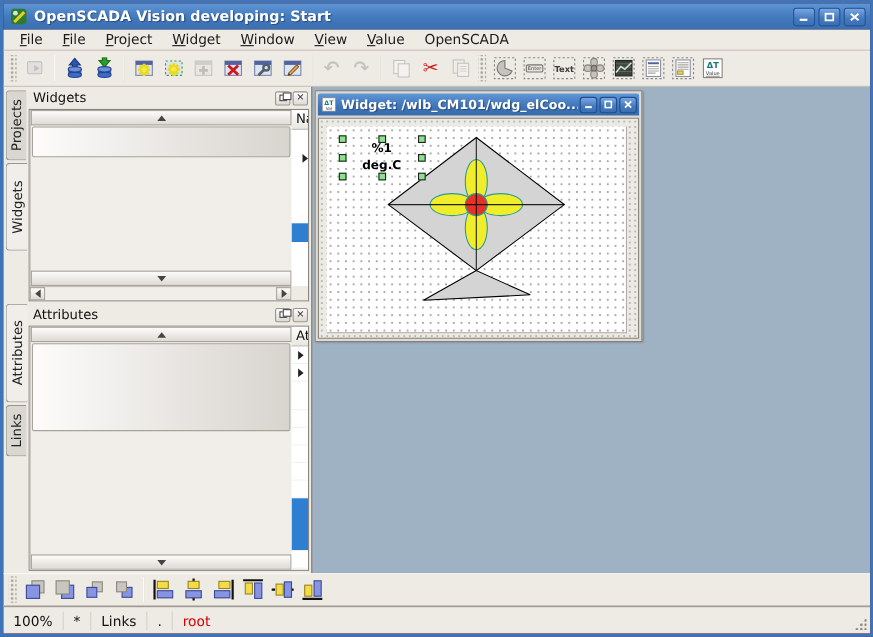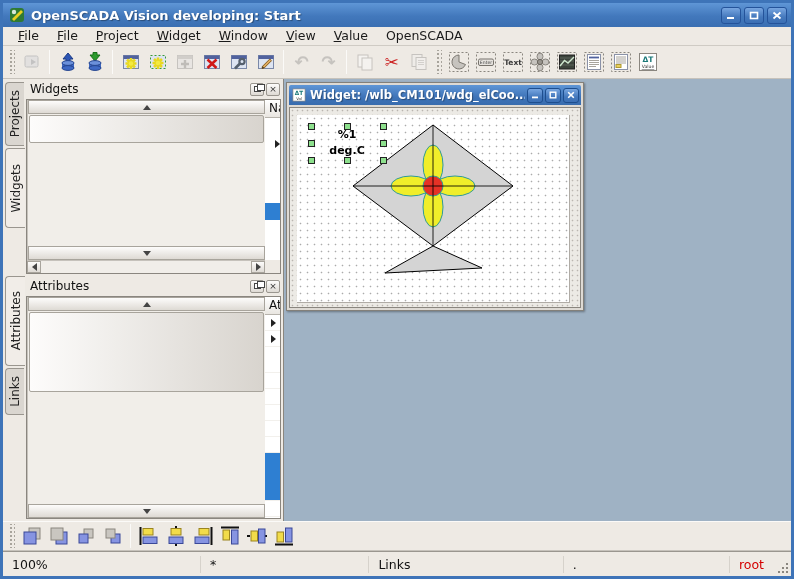--- a/index.html
+++ b/index.html
@@ -86,21 +86,21 @@
   .child-title { height:20px; background:linear-gradient(180deg,#5f96d6,#3f74b8 60%,#386cae); display:flex; align-items:center; padding:0 2px 0 3px; border-radius:2px 2px 0 0; }
   .child-title .ctitle { flex:1; color:#fff; font-weight:bold; font-size:11.5px; margin-left:4px; white-space:nowrap; overflow:hidden; text-shadow:1px 1px 1px rgba(0,0,0,.35); }
   .cbtn { width:16px; height:15px; margin-left:2px; border:1px solid #1e4e8e; border-radius:3px; background:linear-gradient(180deg,#78a6e0,#4579bd 60%,#3b6fb4); display:flex; align-items:center; justify-content:center; }
   .child-client { position:relative; height:calc(100% - 22px); margin-top:2px; border:1px solid #8a867f; background:#eceae5; background-image:radial-gradient(#bab6b0 .7px, transparent 1.1px); background-size:5px 5px; overflow:hidden; }
   .canvas { position:absolute; left:7px; top:7px; width:273px; height:188px; background:#fff; background-image:radial-gradient(#ababab .7px, transparent 1.1px); background-size:7px 7px; border-right:1px solid #b0aca6; border-bottom:1px solid #b0aca6; }
   .canvas svg.cooler { position:absolute; left:0; top:0; }
   .canvas-text { position:absolute; left:14px; top:12px; width:72px; text-align:center; font-weight:bold; font-size:11px; line-height:1.45; color:#000; }
   .handle { position:absolute; width:7px; height:7px; background:#8de08d; border:1px solid #222; }
 
   
-  .statusbar { height:25px; flex:0 0 25px; background:#eeeae4; border-top:1px solid #9a968f; display:flex; align-items:center; justify-content:space-between; padding-right:18px; position:relative; font-size:12.5px; color:#111; }
+  .statusbar { height:25px; flex:0 0 25px; background:#eeeae4; border-top:1px solid #9a968f; display:flex; align-items:center; justify-content:flex-start; padding-right:18px; position:relative; font-size:12.5px; color:#111; }
   .sfield { padding:0 9px; border-left:1px solid #d6d2cb; height:17px; display:flex; align-items:center; }
   .sfield:first-child { border-left:none; }
   .sfield.user { color:#d40000; }
   .grip { position:absolute; right:3px; bottom:3px; width:12px; height:12px; background-image:radial-gradient(#8a867f 1px, transparent 1.3px); background-size:4px 4px; background-position:1px 1px; clip-path:polygon(100% 0,100% 100%,0 100%); }
 </style>
 </head>
 <body>
 
 <div class="app">
 

